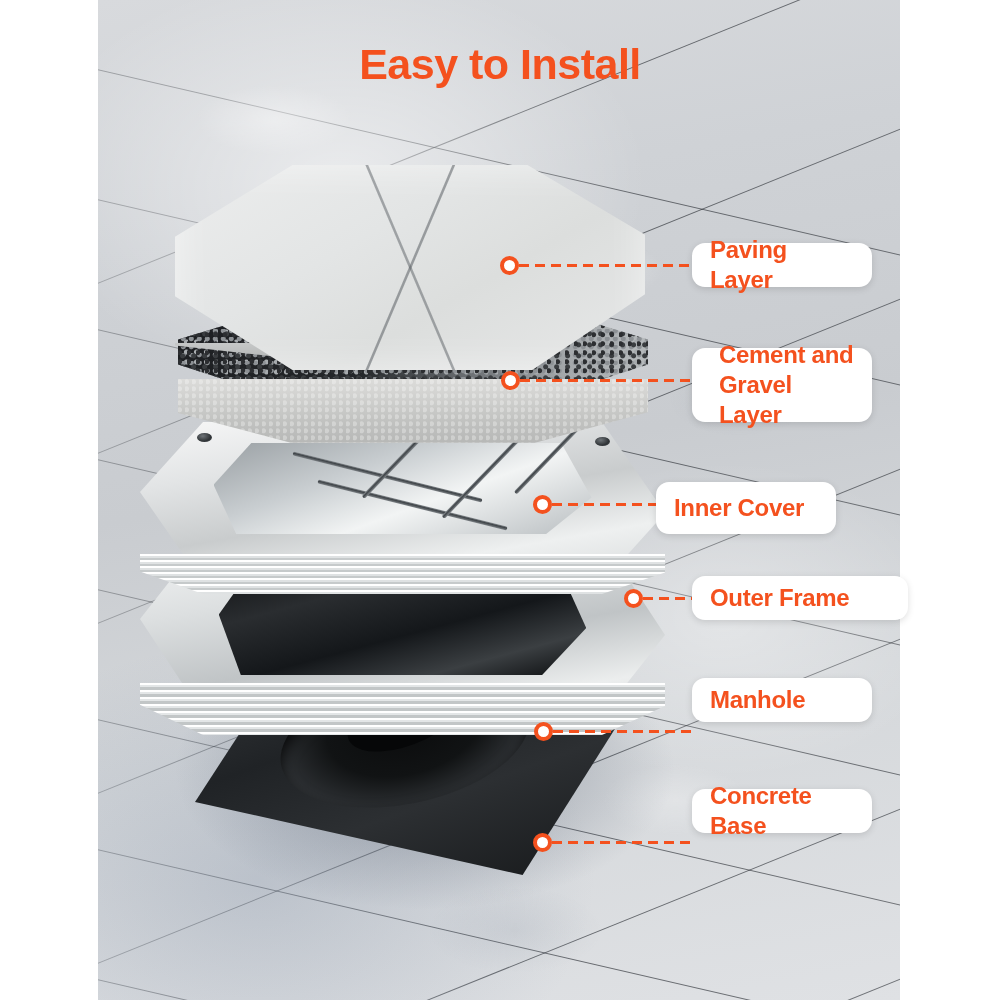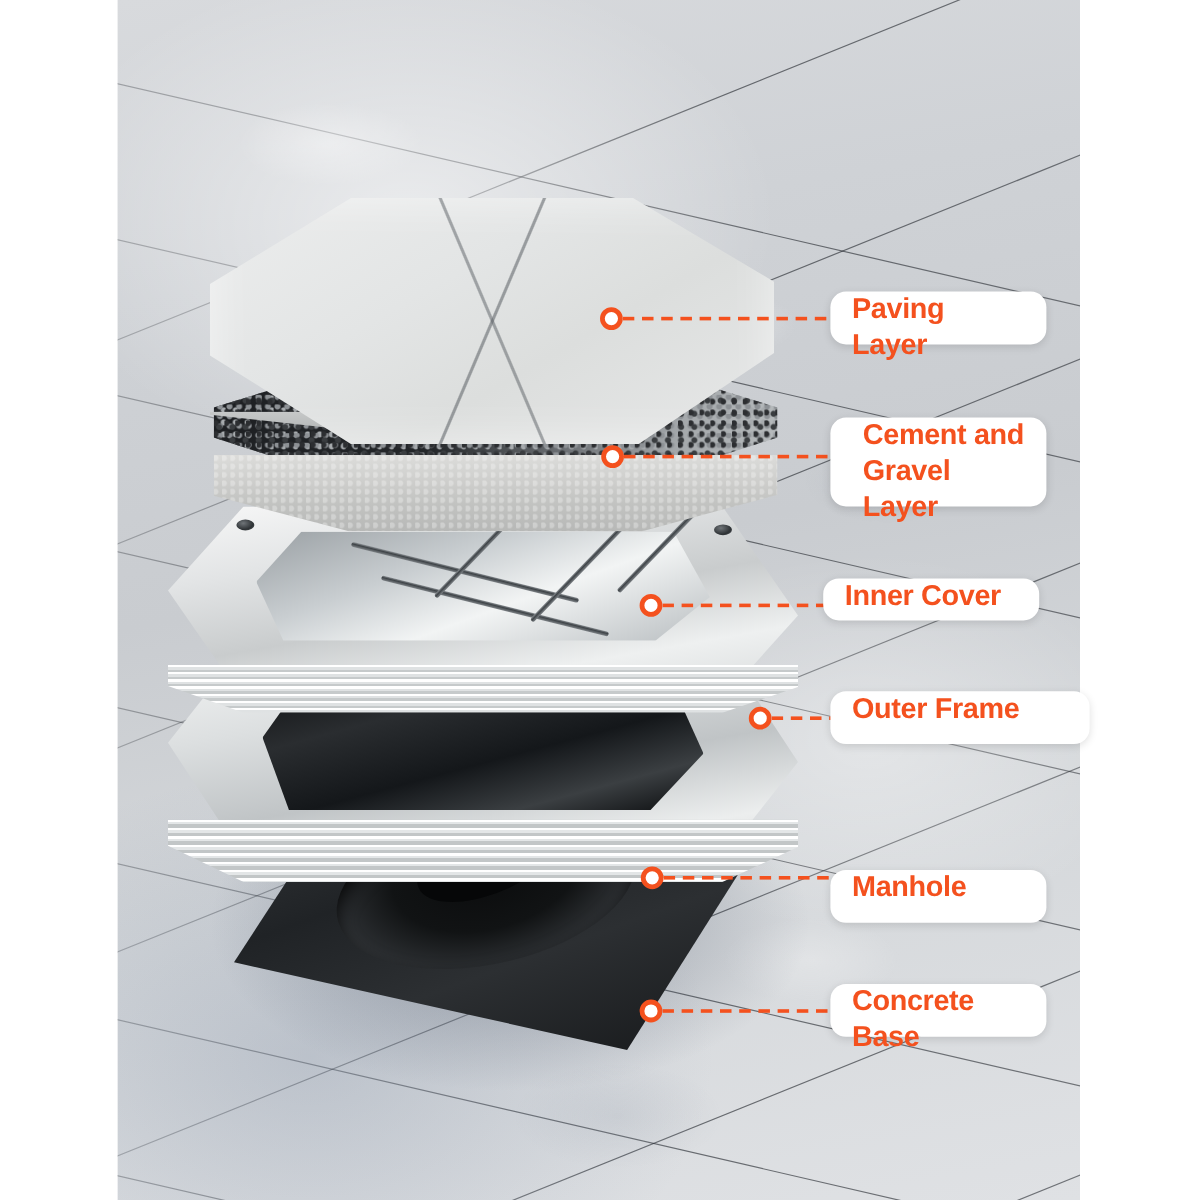--- a/index.html
+++ b/index.html
@@ -162,21 +162,21 @@
     background:#ffffff;border:4px solid #F4511E;box-sizing:border-box;
   }
   .dash{
     position:absolute;height:3px;
     background-image:linear-gradient(90deg,#F4511E 0 10px,transparent 10px 16px);
     background-size:16px 3px;background-repeat:repeat-x;
   }
   .pill{
     position:absolute;background:#ffffff;border-radius:13px;
     box-shadow:0 2px 7px rgba(0,0,0,.13);
-    display:flex;align-items:flex-start;
+    display:flex;align-items:center;
     padding:0 18px;box-sizing:border-box;
   }
   .pill .ptext{
     color:#F4511E;font-weight:bold;font-size:24px;line-height:30px;
     white-space:pre-line;letter-spacing:-.3px;
   }
 </style>
 </head>
 <body>
 
@@ -198,20 +198,21 @@
       <div class="g" style="top:470px;transform:rotate(-22deg);"></div>
       <div class="g" style="top:640px;transform:rotate(-22deg);"></div>
       <div class="g" style="top:810px;transform:rotate(-22deg);"></div>
       <div class="g" style="top:980px;transform:rotate(-22deg);"></div>
       <div class="g" style="top:1150px;transform:rotate(-22deg);"></div>
       <div class="g" style="top:1320px;transform:rotate(-22deg);"></div>
     </div>
     <div class="marble"></div>
   </div>
 
+  <div class="title">Easy to Install</div>
 
   <div class="stack">
 
     <div class="groundShadow"></div>
 
     <div class="layer base">
       <div class="baseSlab"></div>
       <div class="manholeRing">
         <div class="manholeHole"></div>
       </div>
@@ -261,42 +262,42 @@
     <div class="dash" style="left:520px;top:379px;width:174px;"></div>
     <div class="pill" style="left:692px;top:348px;width:180px;height:74px;padding-left:27px;">
       <span class="ptext">Cement and
 Gravel Layer</span>
     </div>
   </div>
 
   <div class="callout">
     <div class="dot" style="left:533px;top:495px;"></div>
     <div class="dash" style="left:552px;top:503px;width:142px;"></div>
-    <div class="pill" style="left:686px;top:482px;width:180px;height:35px;">
+    <div class="pill" style="left:656px;top:482px;width:180px;height:52px;">
       <span class="ptext">Inner Cover</span>
     </div>
   </div>
 
   <div class="callout">
     <div class="dot" style="left:624px;top:589px;"></div>
     <div class="dash" style="left:643px;top:597px;width:51px;"></div>
     <div class="pill" style="left:692px;top:576px;width:216px;height:44px;">
       <span class="ptext">Outer Frame</span>
     </div>
   </div>
 
   <div class="callout">
     <div class="dot" style="left:534px;top:722px;"></div>
     <div class="dash" style="left:553px;top:730px;width:141px;"></div>
-    <div class="pill" style="left:692px;top:725px;width:180px;height:44px;">
+    <div class="pill" style="left:692px;top:678px;width:180px;height:44px;">
       <span class="ptext">Manhole</span>
     </div>
   </div>
 
   <div class="callout">
     <div class="dot" style="left:533px;top:833px;"></div>
     <div class="dash" style="left:552px;top:841px;width:142px;"></div>
-    <div class="pill" style="left:692px;top:820px;width:180px;height:44px;">
+    <div class="pill" style="left:692px;top:789px;width:180px;height:44px;">
       <span class="ptext">Concrete Base</span>
     </div>
   </div>
 
 </div>
 
 </body></html>

